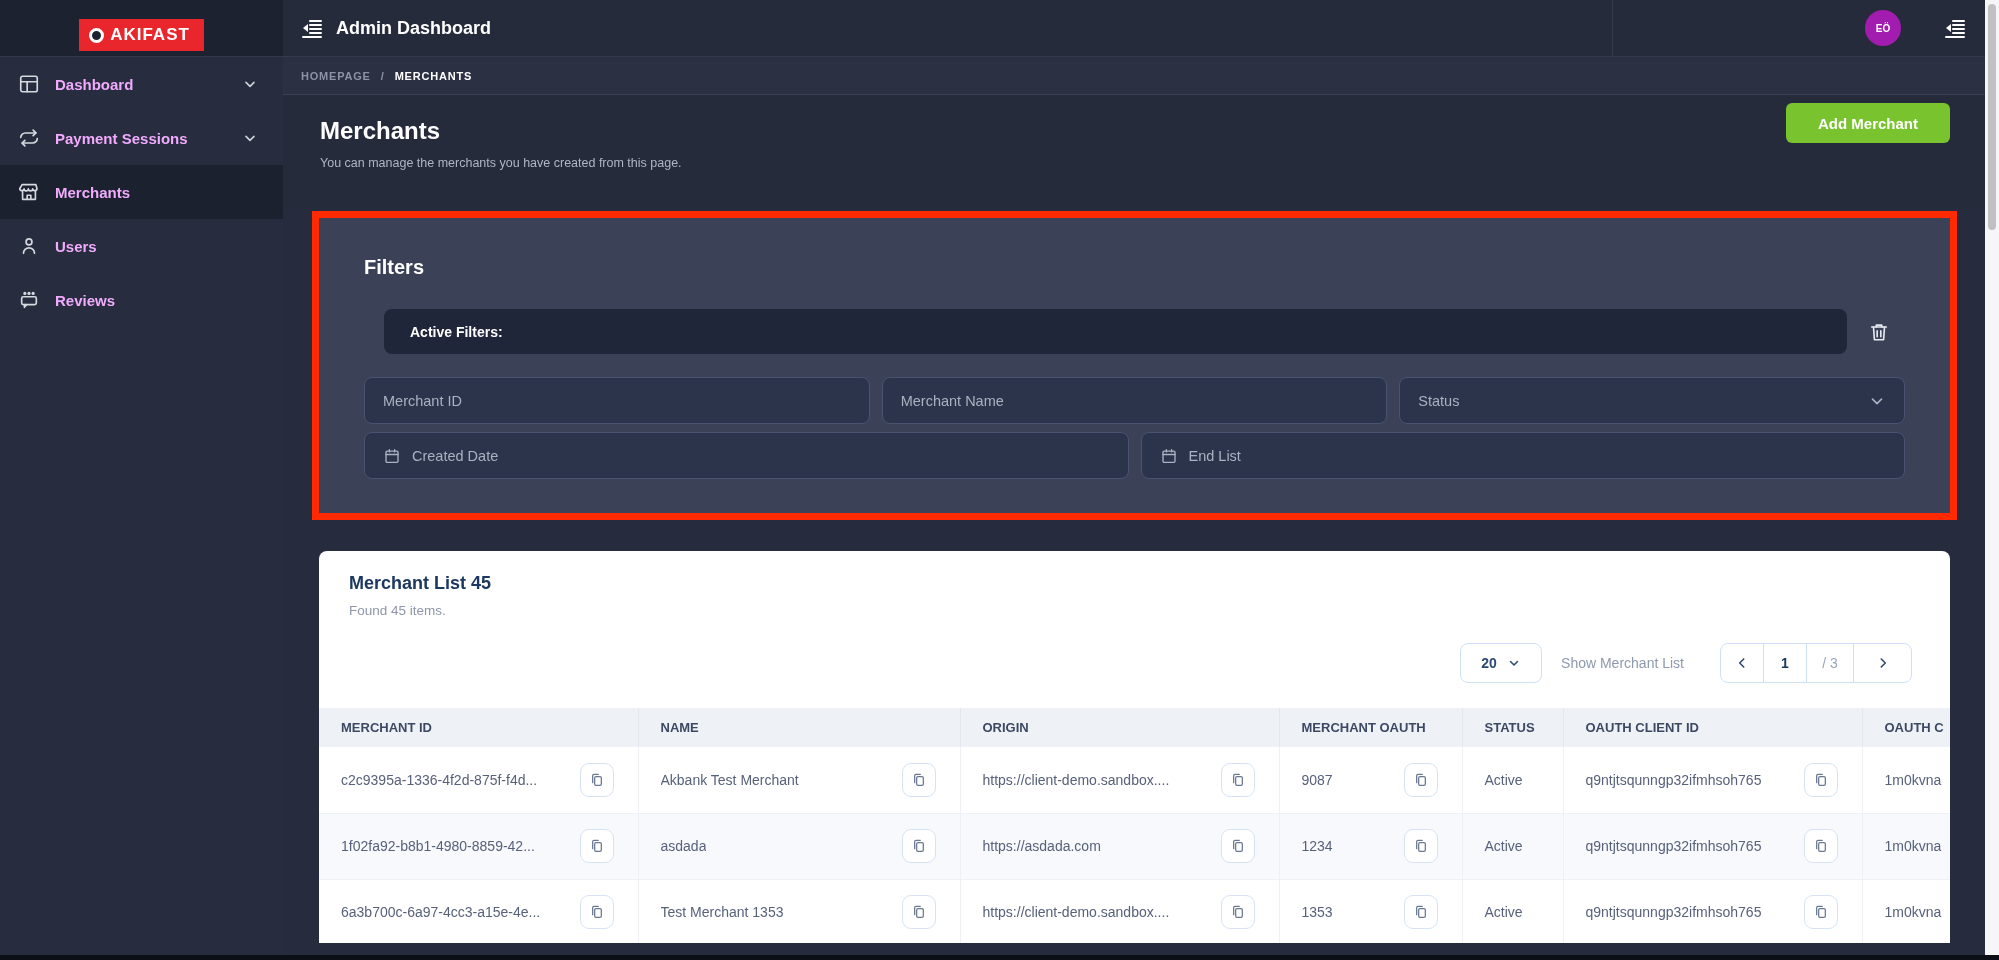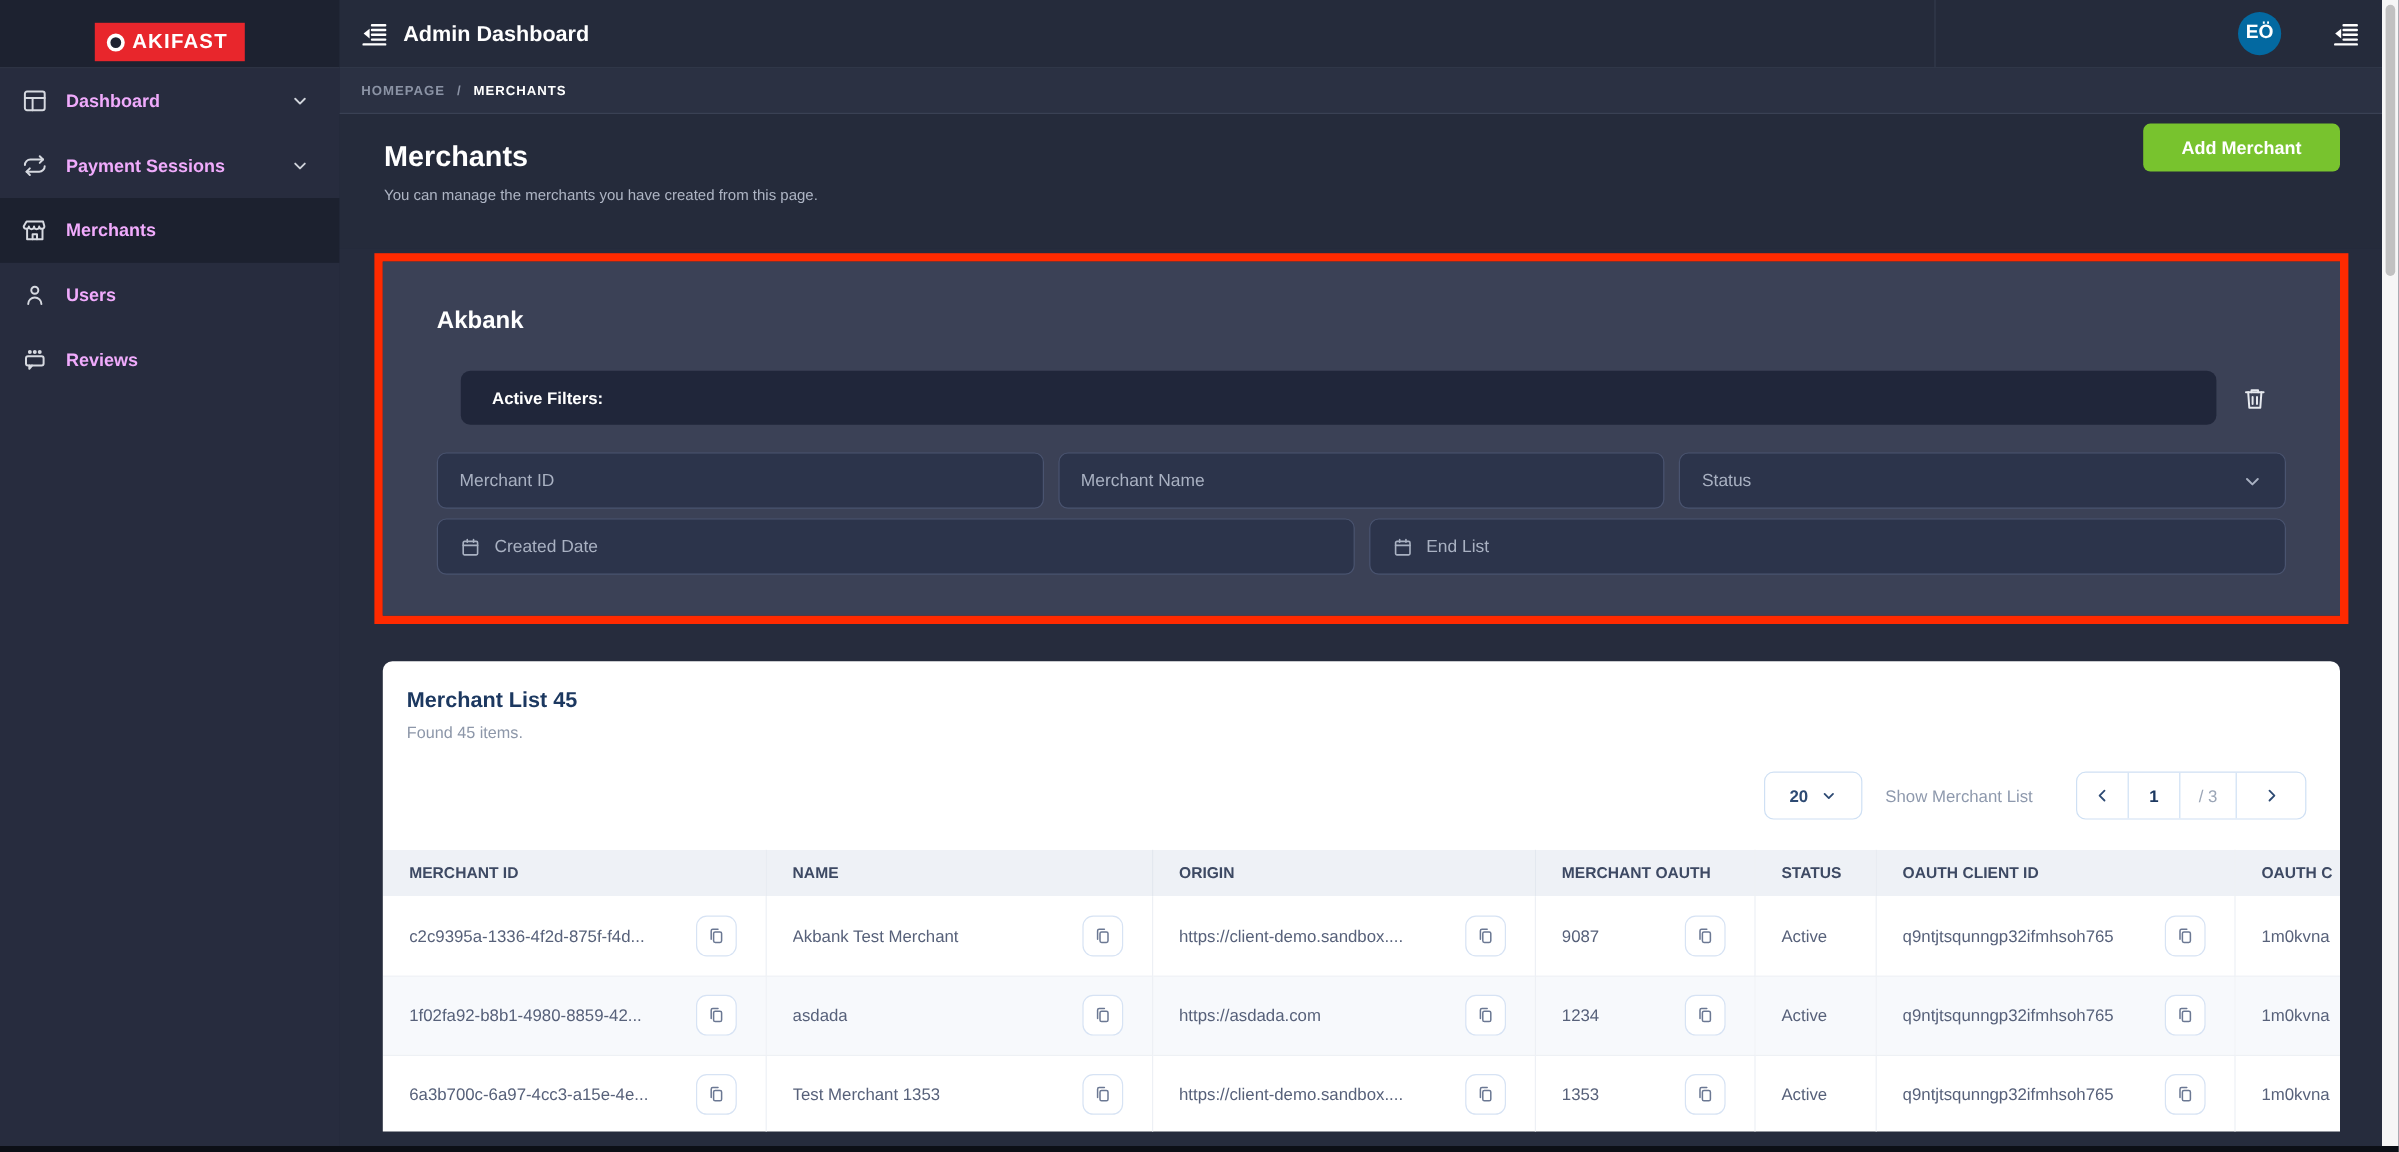--- a/index.html
+++ b/index.html
@@ -21,21 +21,21 @@
   .nav-item .chev { width:16px; height:16px; color:#cfd3da; }
   svg { display:block; }
 
   
   .main { width:1702px; height:100%; display:flex; flex-direction:column; position:relative; }
   .topbar { height:57px; background:#252b3b; border-bottom:1px solid #343b4d; display:flex; align-items:center; padding:0 18px 0 17px; position:relative; }
   .topbar-title { color:#fff; font-size:18px; font-weight:bold; margin-left:12px; }
   .tb-icon { width:24px; height:24px; color:#fff; }
   .topbar-divider { position:absolute; left:1329px; top:0; width:1px; height:100%; background:#343b4d; }
   .topbar-right { margin-left:auto; display:flex; align-items:center; gap:42px; }
-  .avatar { width:36px; height:36px; border-radius:50%; background:#0369a1; color:#fff; font-size:16px; font-weight:bold;
+  .avatar { width:36px; height:36px; border-radius:50%; background:#a21caf; color:#fff; font-size:10px; font-weight:bold;
     display:flex; align-items:center; justify-content:center; cursor:pointer; }
 
   .breadcrumb { height:38px; background:#2b3143; border-bottom:1px solid #3a4154; display:flex; align-items:center; padding-left:18px;
     font-size:11px; font-weight:bold; letter-spacing:0.8px; }
   .bc-home { color:#8b93a5; cursor:pointer; }
   .bc-sep { color:#8b93a5; margin:0 10px; }
   .bc-current { color:#fff; }
 
   .page-header { height:112px; background:#252b3b; position:relative; padding:22px 0 0 37px; }
   .ph-title { color:#fff; font-size:24px; font-weight:bold; }
@@ -62,21 +62,21 @@
     font-family:"Liberation Sans", sans-serif; }
   .finput input::placeholder { color:#a9b1c2; opacity:1; }
   .finput .ficon { width:18px; height:18px; color:#a9b1c2; flex:0 0 18px; }
   .finput.select { cursor:pointer; }
   .finput.select .flabel { flex:1; }
   .finput.select .chev { width:18px; height:18px; color:#a9b1c2; }
 
   
   .list-card { margin-top:31px; background:#fff; border-radius:8px 8px 0 0; height:392px; overflow:hidden;
     padding:22px 0 0 0; }
-  .lc-head { padding:0 20px; }
+  .lc-head { padding:0 30px; }
   .lc-title { color:#1c3860; font-size:18px; font-weight:bold; }
   .lc-sub { color:#8d97a9; font-size:13.5px; margin-top:9px; }
   .lc-controls { display:flex; align-items:center; justify-content:flex-end; margin-top:24px; padding-right:8px; height:42px; }
   .pagesize { width:82px; height:40px; border:1px solid #cfe0f4; border-radius:8px; background:#fff; display:flex; align-items:center;
     justify-content:center; gap:10px; color:#2d4a73; font-size:14px; font-weight:bold; cursor:pointer; }
   .pagesize .chev { width:14px; height:14px; color:#2d4a73; }
   .show-label { color:#8e99ad; font-size:14px; margin-left:19px; }
   .pager { display:flex; height:40px; border:1px solid #cfe0f4; border-radius:8px; margin-left:36px; overflow:hidden; background:#fff; }
   .pager > div { display:flex; align-items:center; justify-content:center; border-right:1px solid #cfe0f4; }
   .pager > div:last-child { border-right:none; }
@@ -196,21 +196,21 @@
     <section class="page-header">
       <div class="ph-title">Merchants</div>
       <div class="ph-sub">You can manage the merchants you have created from this page.</div>
       <button class="add-btn">Add Merchant</button>
     </section>
 
     <div class="content">
 
       <div class="filters-outline">
         <div class="filters-panel">
-          <div class="filters-title">Akbank</div>
+          <div class="filters-title">Filters</div>
           <div class="active-row">
             <div class="active-bar">
               <span>Active Filters:</span>
             </div>
             <button class="trash-btn">
               <svg viewBox="0 0 24 24" fill="none" stroke="currentColor" stroke-width="1.8" stroke-linecap="round" stroke-linejoin="round">
                   <path d="M4 6.5h16"></path>
                   <path d="M9 6.5V4.5h6v2"></path>
                   <path d="M6 6.5l1 14h10l1-14"></path>
                   <path d="M10 10.8v6.4M14 10.8v6.4"></path>

